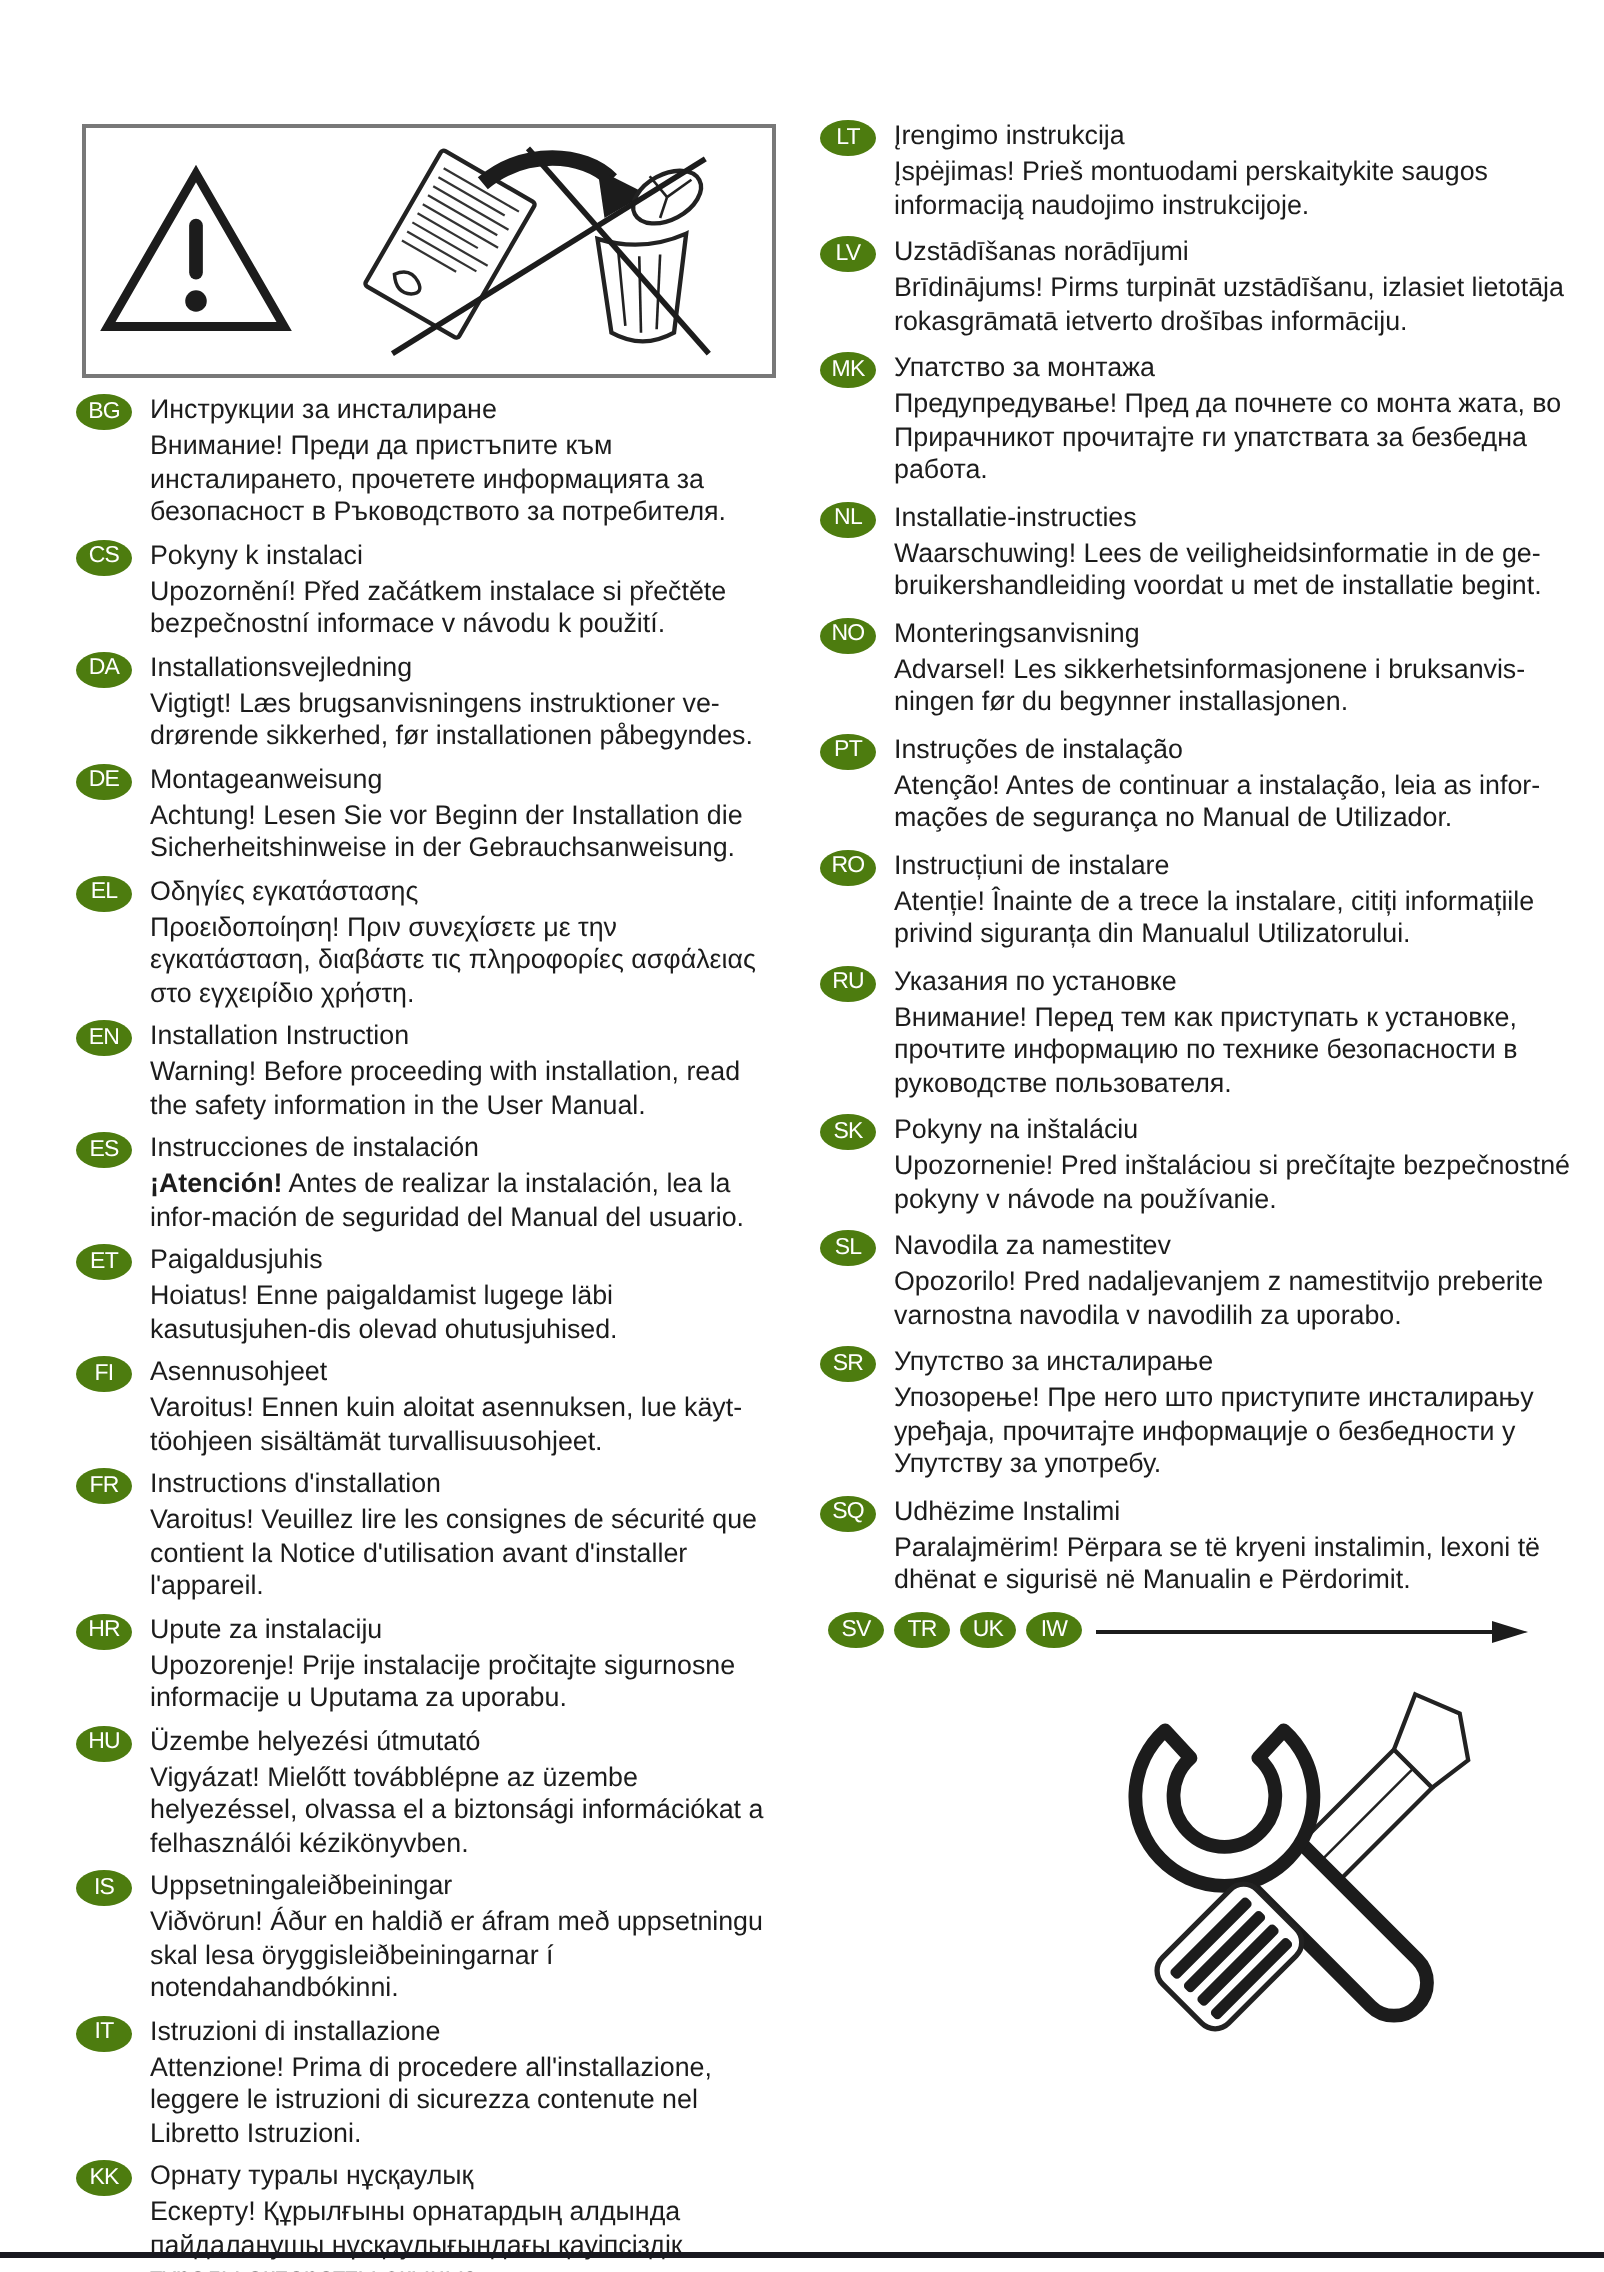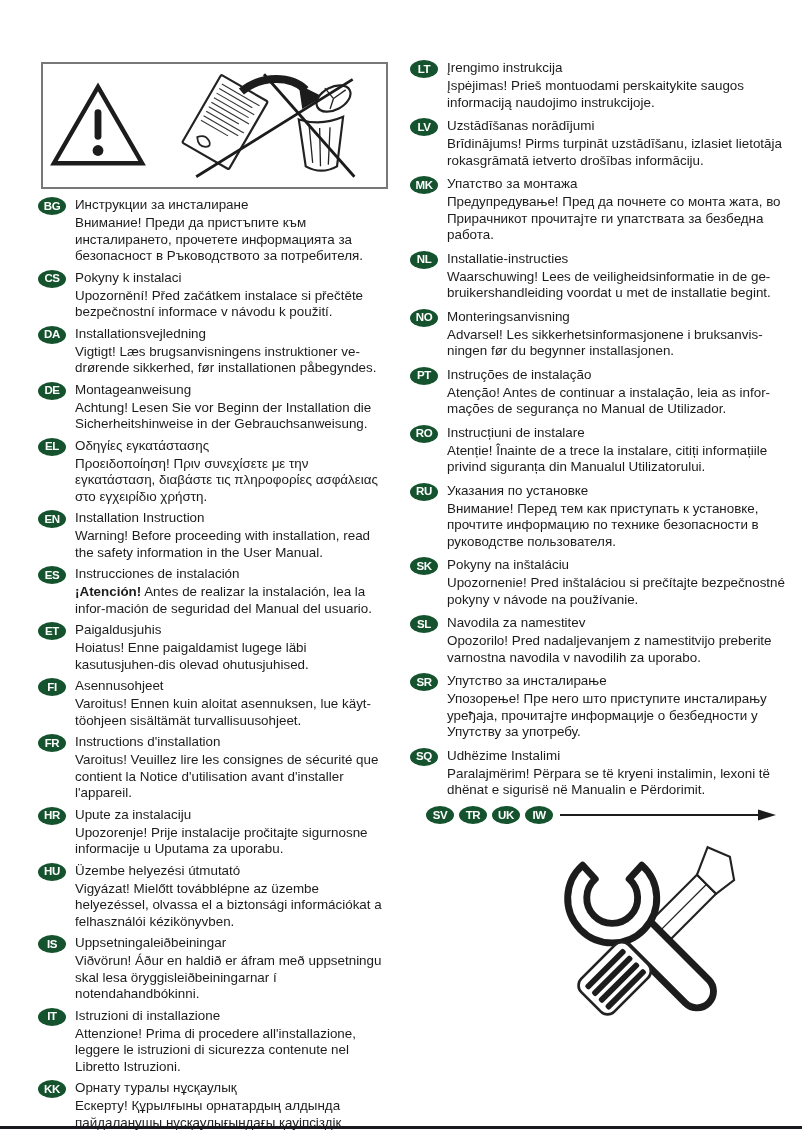--- a/index.html
+++ b/index.html
@@ -10,28 +10,28 @@
   .col-left{width:352px}
   .col-right{width:378px}
 
   .figure-box{width:347px;height:127px;border:2px solid #787878;display:flex;align-items:center;
               margin:2px 0 8px 3px;padding:4px 6px;gap:10px}
 
   .section{display:grid;grid-template-columns:37px 1fr;margin-bottom:5px;
            font-size:13.4px;line-height:16.5px}
   .col-right .section{margin-bottom:7px}
   .badge{display:inline-flex;align-items:center;justify-content:center;width:28px;height:18px;
-         border-radius:50% / 50%;background:#14532d;color:#fff;font-weight:700;font-size:11.5px;
+         border-radius:50% / 50%;background:#4d7c0f;color:#fff;font-weight:400;font-size:11.5px;
          letter-spacing:-.4px;align-self:start;margin-top:0}
   .sec-title{grid-column:2}
   .sec-body{grid-column:2}
   .warn{font-weight:400}
   .warn.plain{font-weight:700}
 
-  .badges-row{display:flex;align-items:center;gap:5px;margin:6px 0 4px 16px}
+  .badges-row{display:flex;align-items:flex-end;gap:5px;margin:6px 0 4px 4px}
   .badges-row .badge{flex:0 0 auto}
   .arrow-svg{display:block;margin-left:2px}
 
   .tools-figure{margin:8px 0 0 128px}
 
   .footer-rule{position:absolute;left:0;top:1126px;width:802px;height:3px;background:#191920}
 
   svg .ln{stroke:#1c1c1c;fill:none}
 </style>
 </head>

